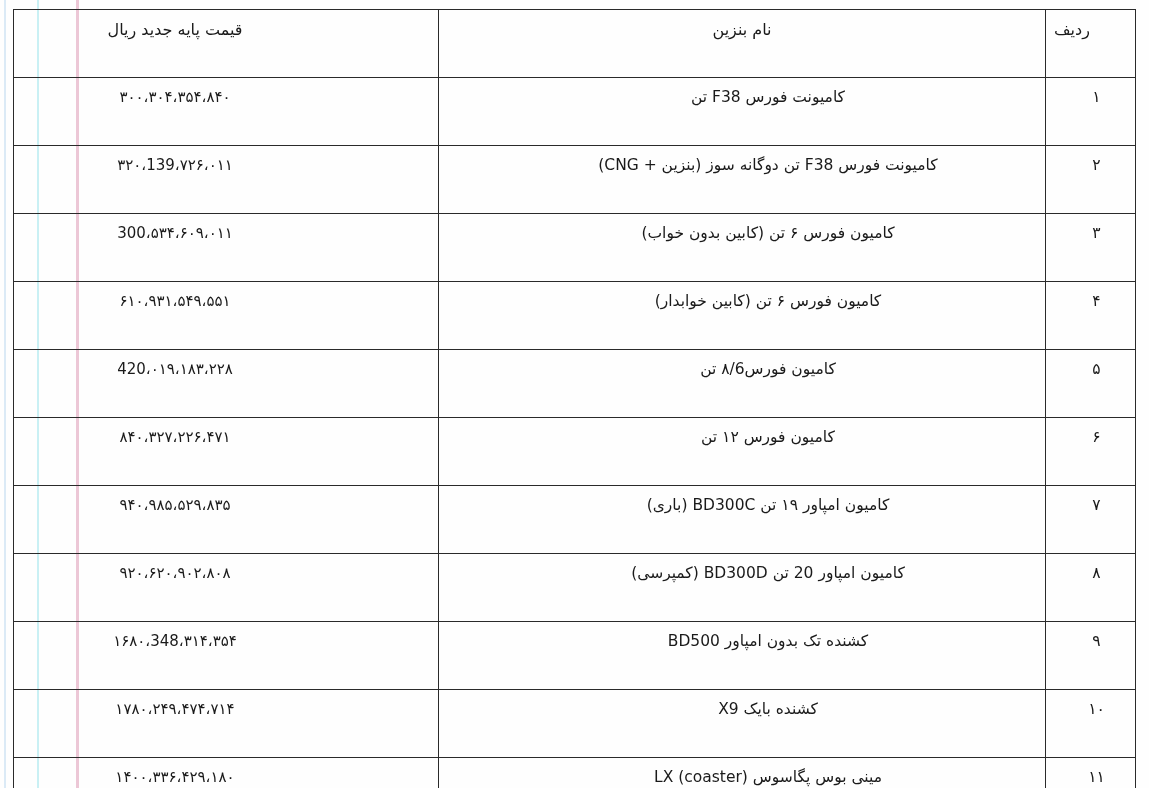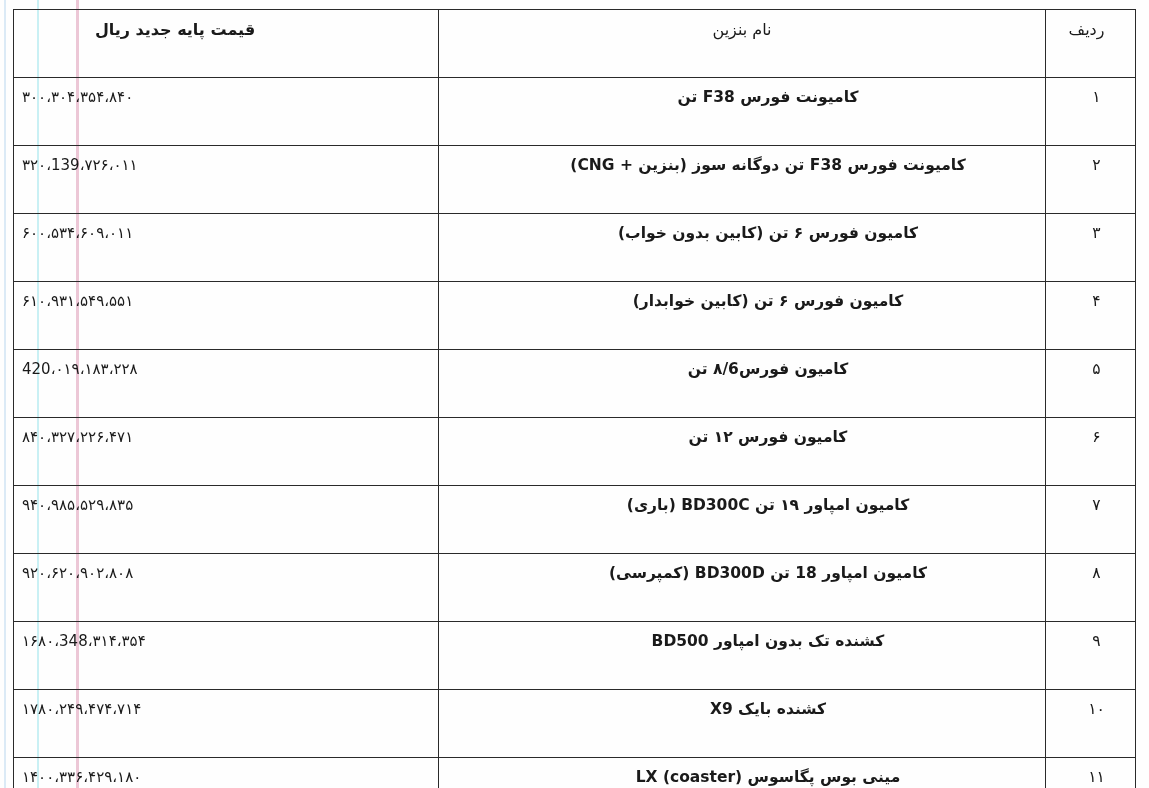--- a/index.html
+++ b/index.html
@@ -24,24 +24,24 @@
     height: 57px; vertical-align: top;
     padding: 10px 8px 0 8px;
     font-weight: normal; font-size: 15.5px;
     text-align: center; white-space: nowrap;
   }
   th { font-size: 16px; }
   col.c-row { width: 90px; }
   col.c-name { width: 607px; }
   col.c-price { width: 425px; }
   .rownum { text-align: center; padding-left: 20px; }
-  th.rowhead { text-align: center; padding-right: 16px; }
-  td.price { letter-spacing: 0.5px; padding-right: 110px; text-align: left; font-size: 15px; }
-  th.pricehead { padding-right: 110px; font-weight: bold; }
-  td.name { padding-left: 60px; font-weight: bold; }
+  th.rowhead { text-align: left; padding-right: 16px; }
+  td.price { letter-spacing: 0.5px; padding-right: 110px; text-align: center; font-size: 15px; }
+  th.pricehead { padding-right: 110px; }
+  td.name { padding-left: 60px; }
 </style>
 </head>
 <body>
 
 <div class="vline l1"></div>
 <div class="vline l2"></div>
 <div class="vline l3"></div>
 
 <table>
   <colgroup>
@@ -63,21 +63,21 @@
       <td class="price">۳۰۰،۳۰۴،۳۵۴،۸۴۰</td>
     </tr>
     <tr>
       <td class="rownum">۲</td>
       <td class="name">کامیونت فورس F38  تن دوگانه سوز (بنزین + CNG)</td>
       <td class="price">۳۲۰،139،۷۲۶،۰۱۱</td>
     </tr>
     <tr>
       <td class="rownum">۳</td>
       <td class="name">کامیون فورس ۶ تن (کابین بدون خواب)</td>
-      <td class="price">۶۰۰،۵۳۴،۶۰۹،۰۱۱</td>
+      <td class="price">300،۵۳۴،۶۰۹،۰۱۱</td>
     </tr>
     <tr>
       <td class="rownum">۴</td>
       <td class="name">کامیون فورس ۶ تن (کابین خوابدار)</td>
       <td class="price">۶۱۰،۹۳۱،۵۴۹،۵۵۱</td>
     </tr>
     <tr>
       <td class="rownum">۵</td>
       <td class="name">کامیون فورس۸/6 تن</td>
       <td class="price">420،۰۱۹،۱۸۳،۲۲۸</td>
@@ -87,21 +87,21 @@
       <td class="name">کامیون فورس ۱۲ تن</td>
       <td class="price">۸۴۰،۳۲۷،۲۲۶،۴۷۱</td>
     </tr>
     <tr>
       <td class="rownum">۷</td>
       <td class="name">کامیون امپاور ۱۹ تن BD300C (باری)</td>
       <td class="price">۹۴۰،۹۸۵،۵۲۹،۸۳۵</td>
     </tr>
     <tr>
       <td class="rownum">۸</td>
-      <td class="name">کامیون امپاور 18 تن BD300D (کمپرسی)</td>
+      <td class="name">کامیون امپاور 20 تن BD300D (کمپرسی)</td>
       <td class="price">۹۲۰،۶۲۰،۹۰۲،۸۰۸</td>
     </tr>
     <tr>
       <td class="rownum">۹</td>
       <td class="name">کشنده تک بدون امپاور BD500</td>
       <td class="price">۱۶۸۰،348،۳۱۴،۳۵۴</td>
     </tr>
     <tr>
       <td class="rownum">۱۰</td>
       <td class="name">کشنده بایک X9</td>

